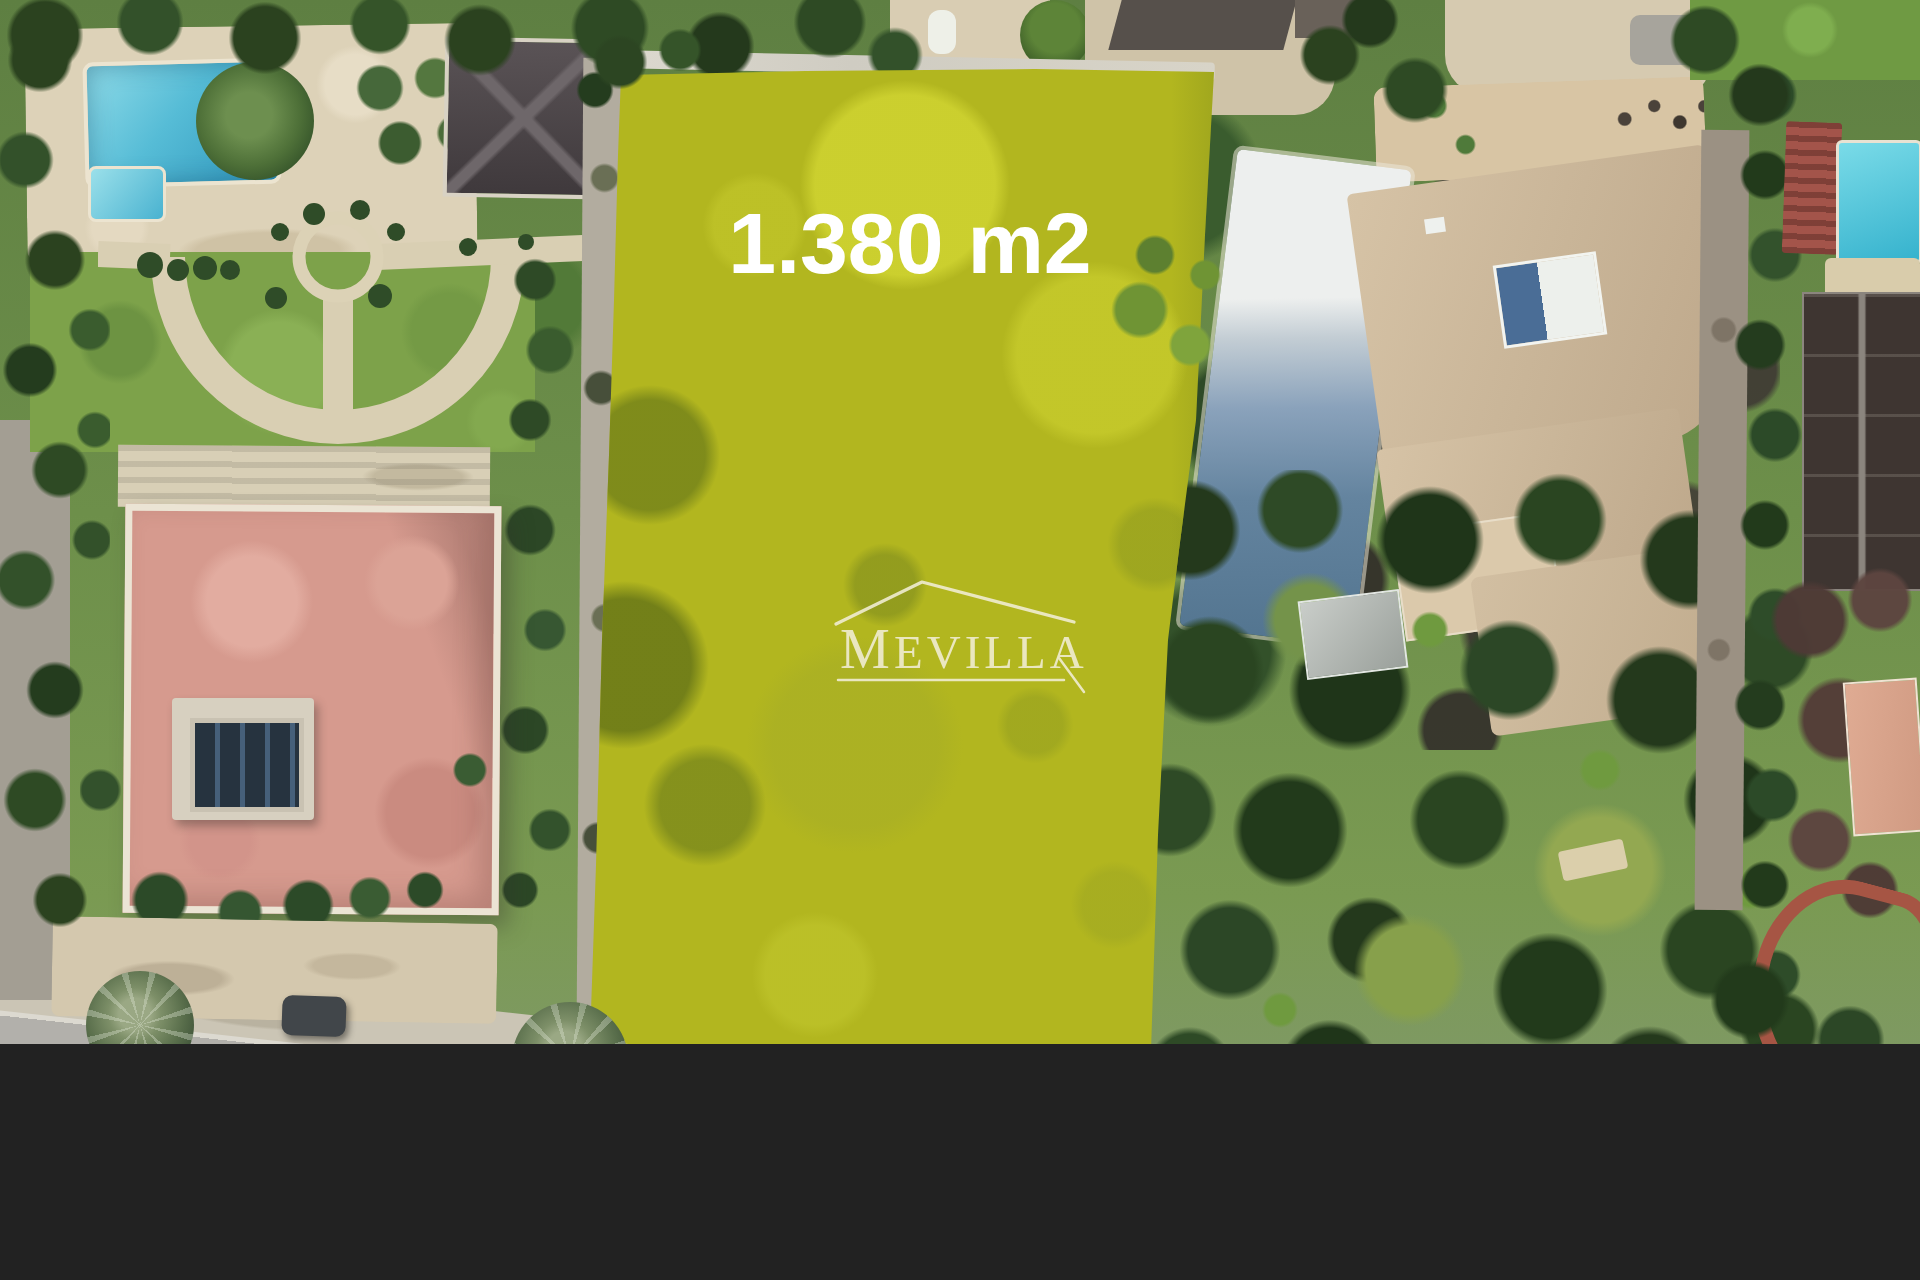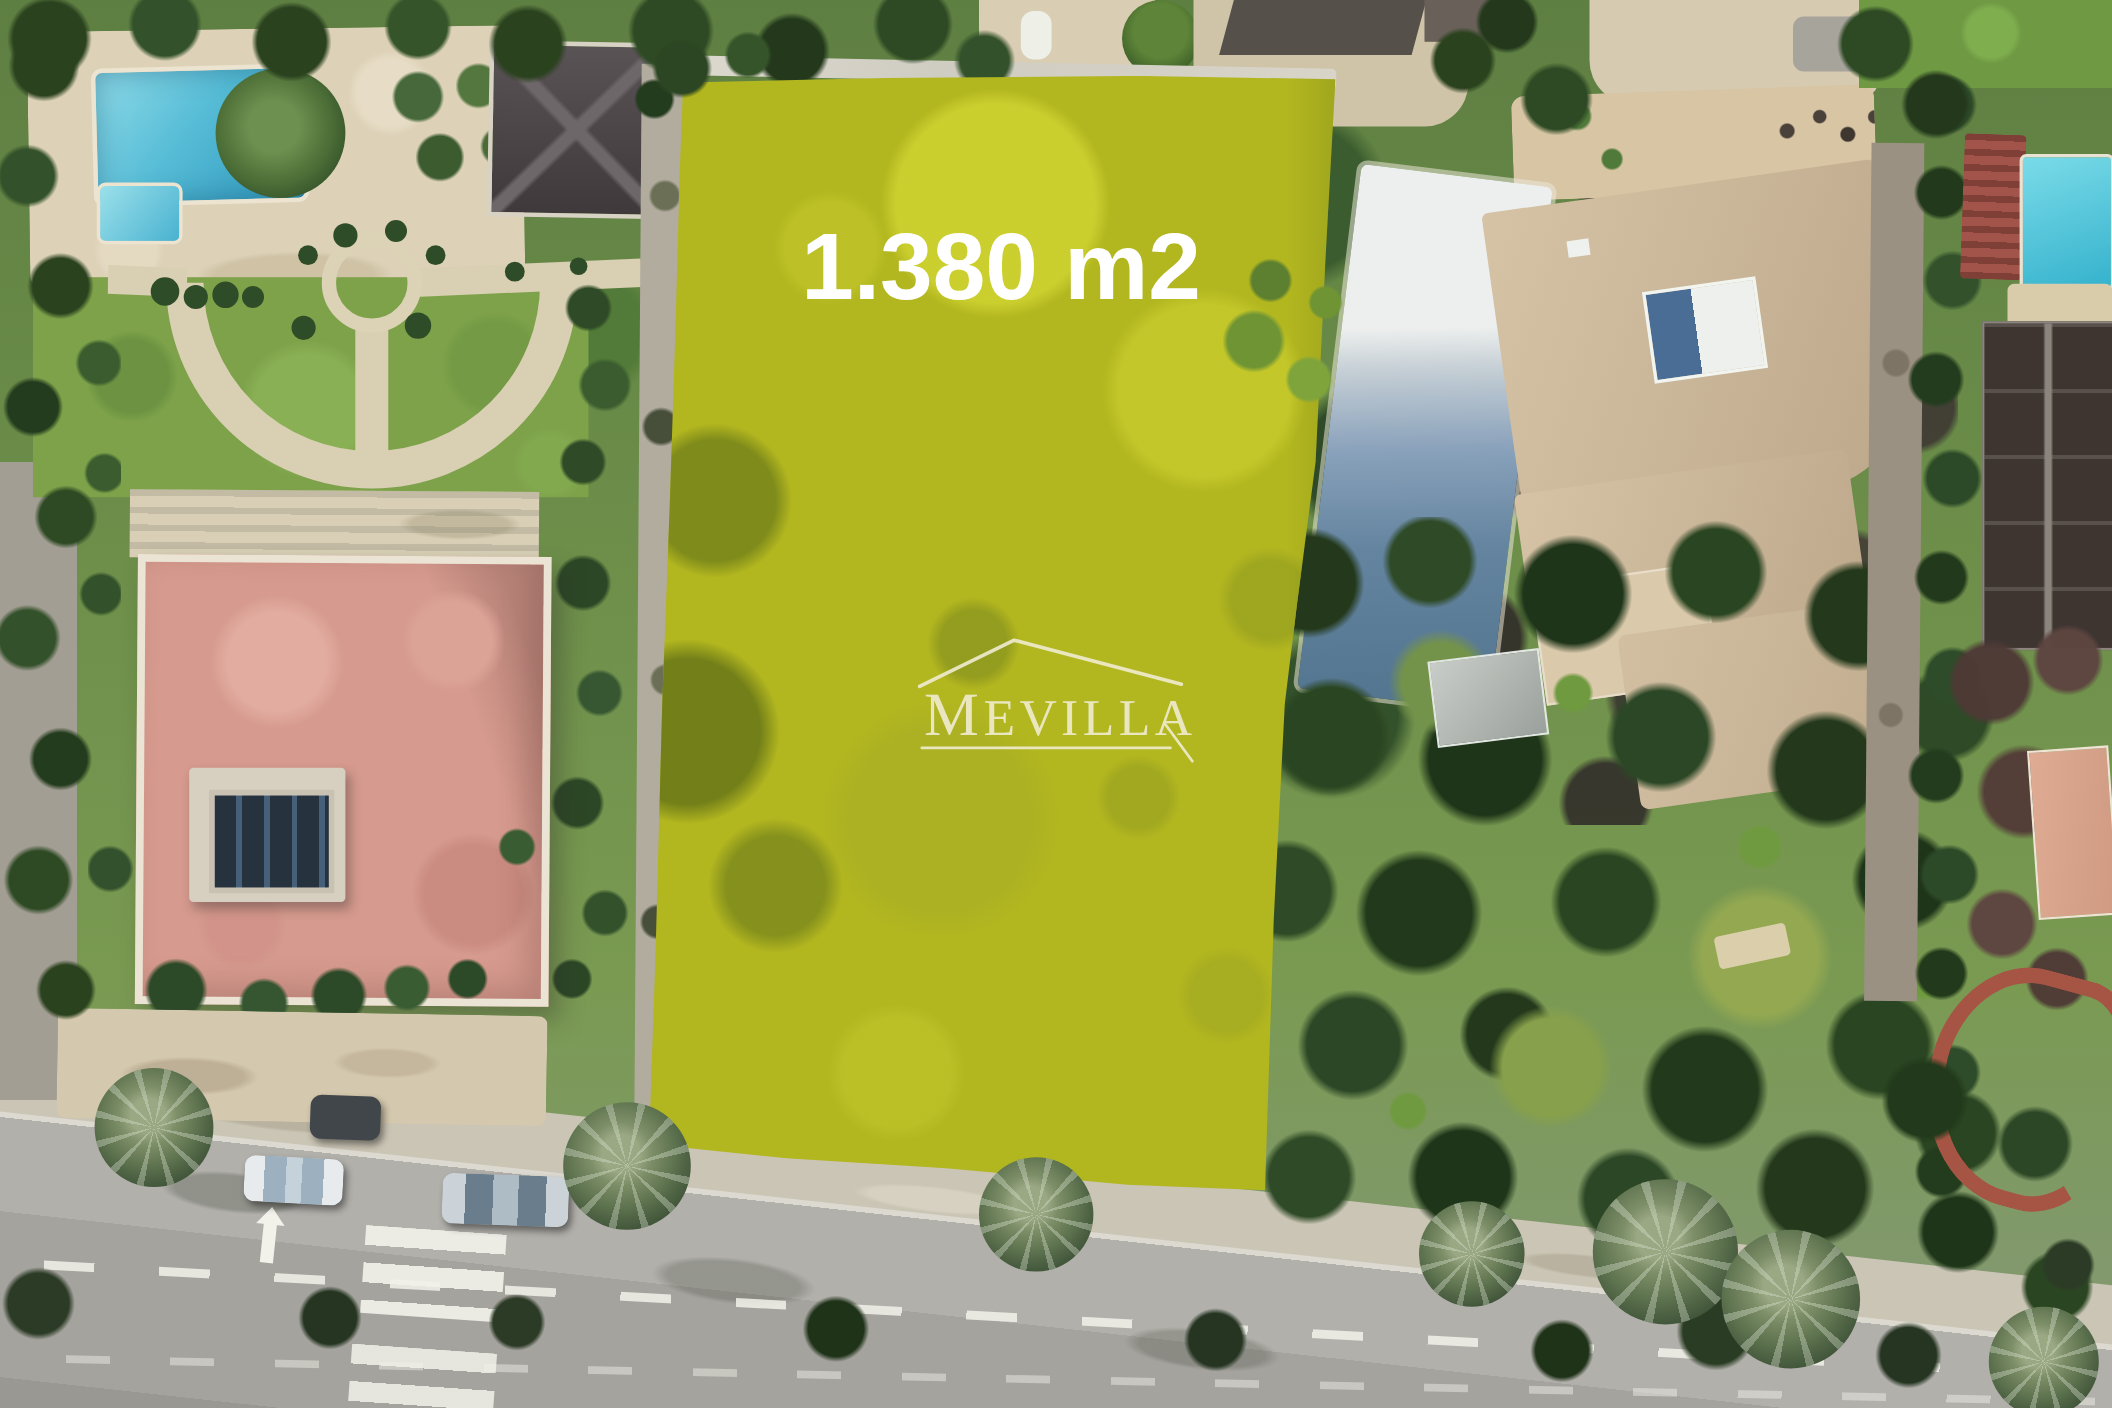--- a/index.html
+++ b/index.html
@@ -1,18 +1,18 @@
 <!DOCTYPE html>
 <html><head>
 <meta charset="utf-8">
 <style>
   html,body{margin:0;padding:0;background:#222;}
   #scene{
-    position:relative;width:1920px;height:1280px;overflow:hidden;
-    background:#d946ef;font-family:"Liberation Sans",sans-serif;
+    position:relative;width:1920px;height:1044px;overflow:hidden;
+    background:#1d4ed8;font-family:"Liberation Sans",sans-serif;
   }
   #scene *{position:absolute;}
 
   
   #base{
     left:0;top:0;width:1920px;height:1280px;z-index:0;
     background:
       radial-gradient(circle 120px at 1180px 180px,#3a5c2e 0 55%,transparent 70%),
       radial-gradient(circle 100px at 1240px 420px,#2e4a26 0 55%,transparent 70%),
       radial-gradient(circle 110px at 1210px 650px,#33512a 0 55%,transparent 70%),

